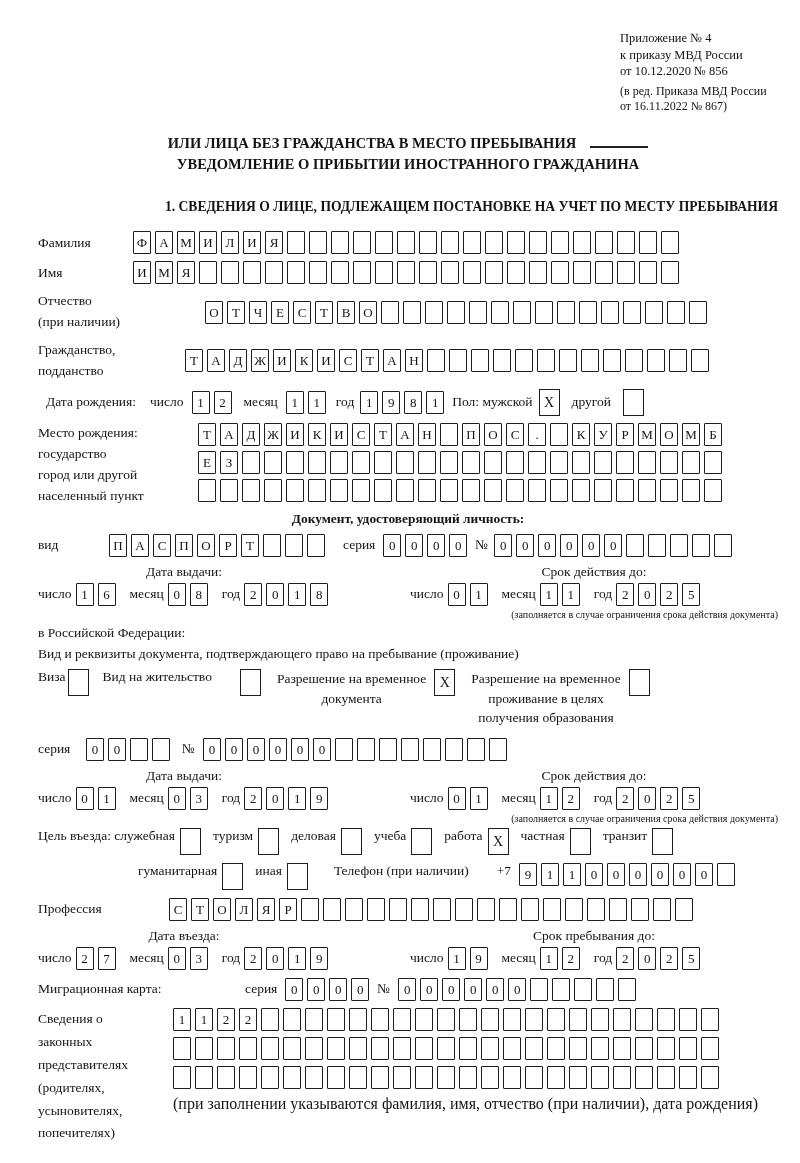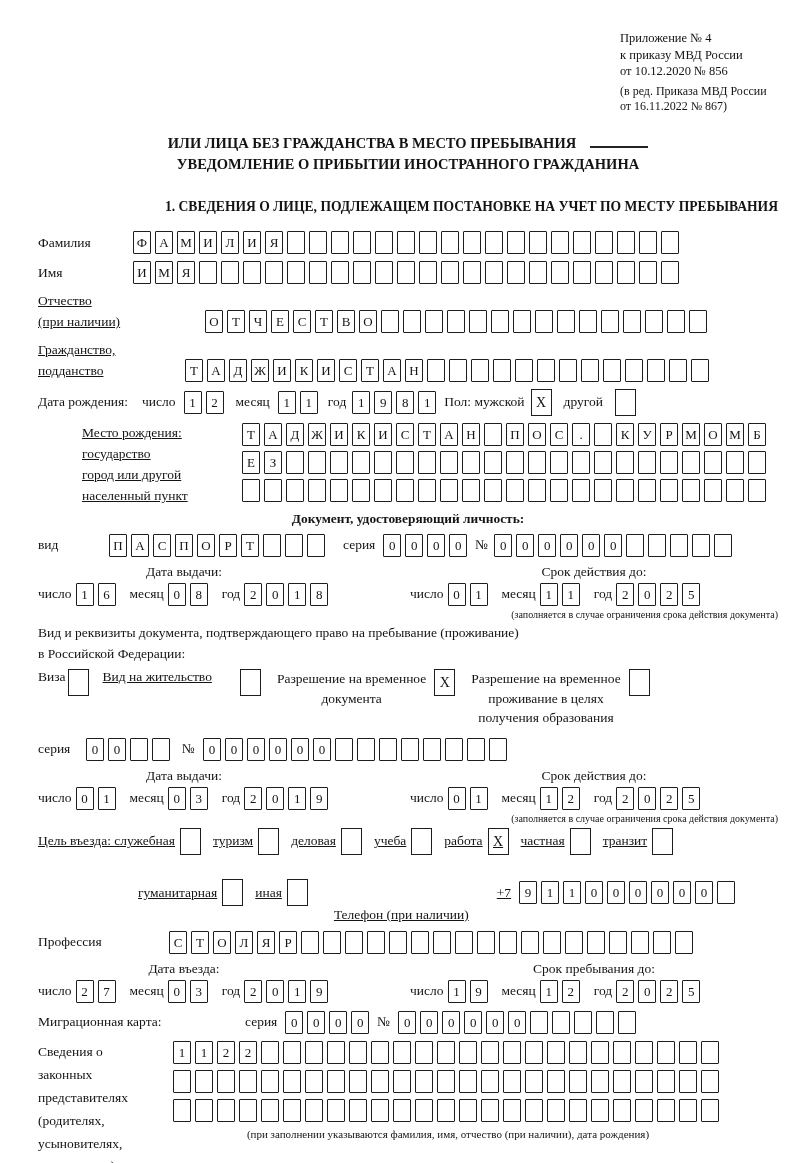--- a/index.html
+++ b/index.html
@@ -15,49 +15,49 @@
   .blank-line{display:inline-block;width:58px;border-bottom:2px solid #222;margin-left:14px;vertical-align:baseline;}
   .sec-head{margin-top:24px;margin-bottom:16px;text-align:right;font-weight:bold;font-size:13.6px;}
 
   
   .boxes{white-space:nowrap;display:inline-block;line-height:0;}
   .cb{display:inline-block;width:16px;height:21px;line-height:21px;border:1.6px solid #1d1d1d;
       border-radius:1px;margin-right:4px;text-align:center;font-size:13px;vertical-align:middle;}
   .chk{display:inline-block;width:19px;height:25px;line-height:25px;border:1.6px solid #1d1d1d;
       text-align:center;font-size:14px;vertical-align:middle;flex-shrink:0;}
   .frow{display:flex;align-items:center;margin-bottom:7px;}
-  .frow-top{align-items:flex-end;text-decoration:underline;}
+  .frow-top{align-items:center;}
   .lbl{flex-shrink:0;}
-  .w92{width:95px;}  .w167{width:167px;}  .w140{width:147px;}  .w160{width:160px;margin-left:44px;}
+  .w92{width:95px;}  .w167{width:167px;}  .w140{width:147px;}  .w160{width:160px;}
   .lblcol{flex-shrink:0;line-height:1.55;}
   .boxcol .boxes{display:block;margin-bottom:5px;}
 
   
   .dates-block{display:flex;margin-bottom:2px;margin-top:2px;}
   .dcol1{width:372px;}  .dcol2{width:368px;}
   .dhead{text-align:center;margin-bottom:3px;}
   .dc1h{padding-right:80px;}
   .dgrp{display:flex;align-items:center;}
   .dgrp .t{margin-right:4px;}
   .dgrp .g{margin-right:10px;}
   .dnote{font-size:10px;margin-top:3px;text-align:right;white-space:nowrap;}
 
   .centered-bold{text-align:center;font-weight:bold;margin:4px 0 7px 0;font-size:13.4px;}
   .intro{line-height:1.6;margin-bottom:4px;}
   .optrow{display:flex;align-items:flex-start;margin-bottom:10px;}
   .optrow .t{margin-right:7px;}
   .opt-multi{display:inline-block;text-align:center;line-height:1.45;margin:0 8px;}
   .gap8{width:8px;flex-shrink:0;} .gap14{width:14px;flex-shrink:0;}
-  .prow{display:flex;align-items:center;margin-bottom:8px;text-decoration:underline;}
+  .prow{display:flex;align-items:flex-start;margin-bottom:8px;}
   .prow .t{margin-right:5px;}
   .prow .c{margin-right:12px;}
   .reps{display:flex;align-items:flex-start;}
   .reps-labels{width:135px;flex-shrink:0;line-height:1.7;}
   .reps-right .boxes{display:block;margin-bottom:6px;}
-  .reps-footer{font-size:11px;margin-top:6px;text-align:center;white-space:nowrap;}
+  .reps-footer{font-size:16px;margin-top:6px;text-align:center;white-space:nowrap;}
 </style>
 </head>
 <body>
 
 <div class="page">
 
   <div class="annex">
     <div>Приложение № 4</div>
     <div>к приказу МВД России</div>
     <div>от 10.12.2020 № 856</div>
@@ -95,21 +95,21 @@
 
   <div class="frow frow-top">
     <span class="lblcol w140">
       <div>Гражданство,</div>
       <div>подданство</div>
     </span>
     <span class="boxes"><span class="cb">Т</span><span class="cb">А</span><span class="cb">Д</span><span class="cb">Ж</span><span class="cb">И</span><span class="cb">К</span><span class="cb">И</span><span class="cb">С</span><span class="cb">Т</span><span class="cb">А</span><span class="cb">Н</span><span class="cb"></span><span class="cb"></span><span class="cb"></span><span class="cb"></span><span class="cb"></span><span class="cb"></span><span class="cb"></span><span class="cb"></span><span class="cb"></span><span class="cb"></span><span class="cb"></span><span class="cb"></span><span class="cb"></span></span>
   </div>
 
   <div class="frow" style="margin-top:3px;">
-    <span class="lbl" style="margin-right:14px;">Дата рождения:</span>
+    <span class="lbl" style="margin-right:14px;margin-left:8px;">Дата рождения:</span>
     <span class="t" style="margin-right:8px;">число</span>
     <span class="boxes"><span class="cb">1</span><span class="cb">2</span></span>
     <span class="t" style="margin:0 8px;">месяц</span>
     <span class="boxes"><span class="cb">1</span><span class="cb">1</span></span>
     <span class="t" style="margin:0 6px;">год</span>
     <span class="boxes"><span class="cb">1</span><span class="cb">9</span><span class="cb">8</span><span class="cb">1</span></span>
     <span class="t" style="margin:0 6px 0 4px;">Пол: мужской</span>
     <span class="chk">X</span>
     <span class="t" style="margin:0 12px;">другой</span>
     <span class="chk"></span>
@@ -160,29 +160,29 @@
         <span class="t">месяц</span>
         <span class="boxes g"><span class="cb">1</span><span class="cb">1</span></span>
         <span class="t">год</span>
         <span class="boxes"><span class="cb">2</span><span class="cb">0</span><span class="cb">2</span><span class="cb">5</span></span>
       </div>
       <div class="dnote">(заполняется в случае ограничения срока действия документа)</div>
     </div>
   </div>
 
   <div class="intro">
+    <div>в Российской Федерации:</div>
     <div>Вид и реквизиты документа, подтверждающего право на пребывание (проживание)</div>
-    <div>в Российской Федерации:</div>
   </div>
 
   <div class="optrow">
     <span class="t" style="margin-right:2px;">Виза</span>
     <span class="chk"></span>
     <span class="gap14"></span>
-    <span class="t" style="margin-right:28px;text-decoration:underline;">Вид на жительство</span>
+    <span class="t" style="margin-right:28px;">Вид на жительство</span>
     <span class="chk"></span>
     <span class="gap8"></span>
     <span class="opt-multi">
       <div>Разрешение на временное</div>
       <div>документа</div>
     </span>
     <span class="chk">X</span>
     <span class="gap8"></span>
     <span class="opt-multi">
       <div>Разрешение на временное</div>
@@ -240,21 +240,21 @@
     <span class="chk c"></span>
     <span class="t">транзит</span>
     <span class="chk"></span>
   </div>
 
   <div class="prow" style="padding-left:100px;">
     <span class="t">гуманитарная</span>
     <span class="chk c"></span>
     <span class="t">иная</span>
     <span class="chk" style="margin-right:26px;"></span>
-    <span class="t" style="margin-right:28px;margin-top:44px;">Телефон (при наличии)</span>
+    <span class="t" style="margin-right:28px;">Телефон (при наличии)</span>
     <span class="t" style="margin-right:8px;">+7</span>
     <span class="boxes"><span class="cb">9</span><span class="cb">1</span><span class="cb">1</span><span class="cb">0</span><span class="cb">0</span><span class="cb">0</span><span class="cb">0</span><span class="cb">0</span><span class="cb">0</span><span class="cb"></span></span>
   </div>
 
   <div class="frow">
     <span class="lbl" style="width:131px;">Профессия</span>
     <span class="boxes"><span class="cb">С</span><span class="cb">Т</span><span class="cb">О</span><span class="cb">Л</span><span class="cb">Я</span><span class="cb">Р</span><span class="cb"></span><span class="cb"></span><span class="cb"></span><span class="cb"></span><span class="cb"></span><span class="cb"></span><span class="cb"></span><span class="cb"></span><span class="cb"></span><span class="cb"></span><span class="cb"></span><span class="cb"></span><span class="cb"></span><span class="cb"></span><span class="cb"></span><span class="cb"></span><span class="cb"></span><span class="cb"></span></span>
   </div>
 
   <div class="dates-block">

